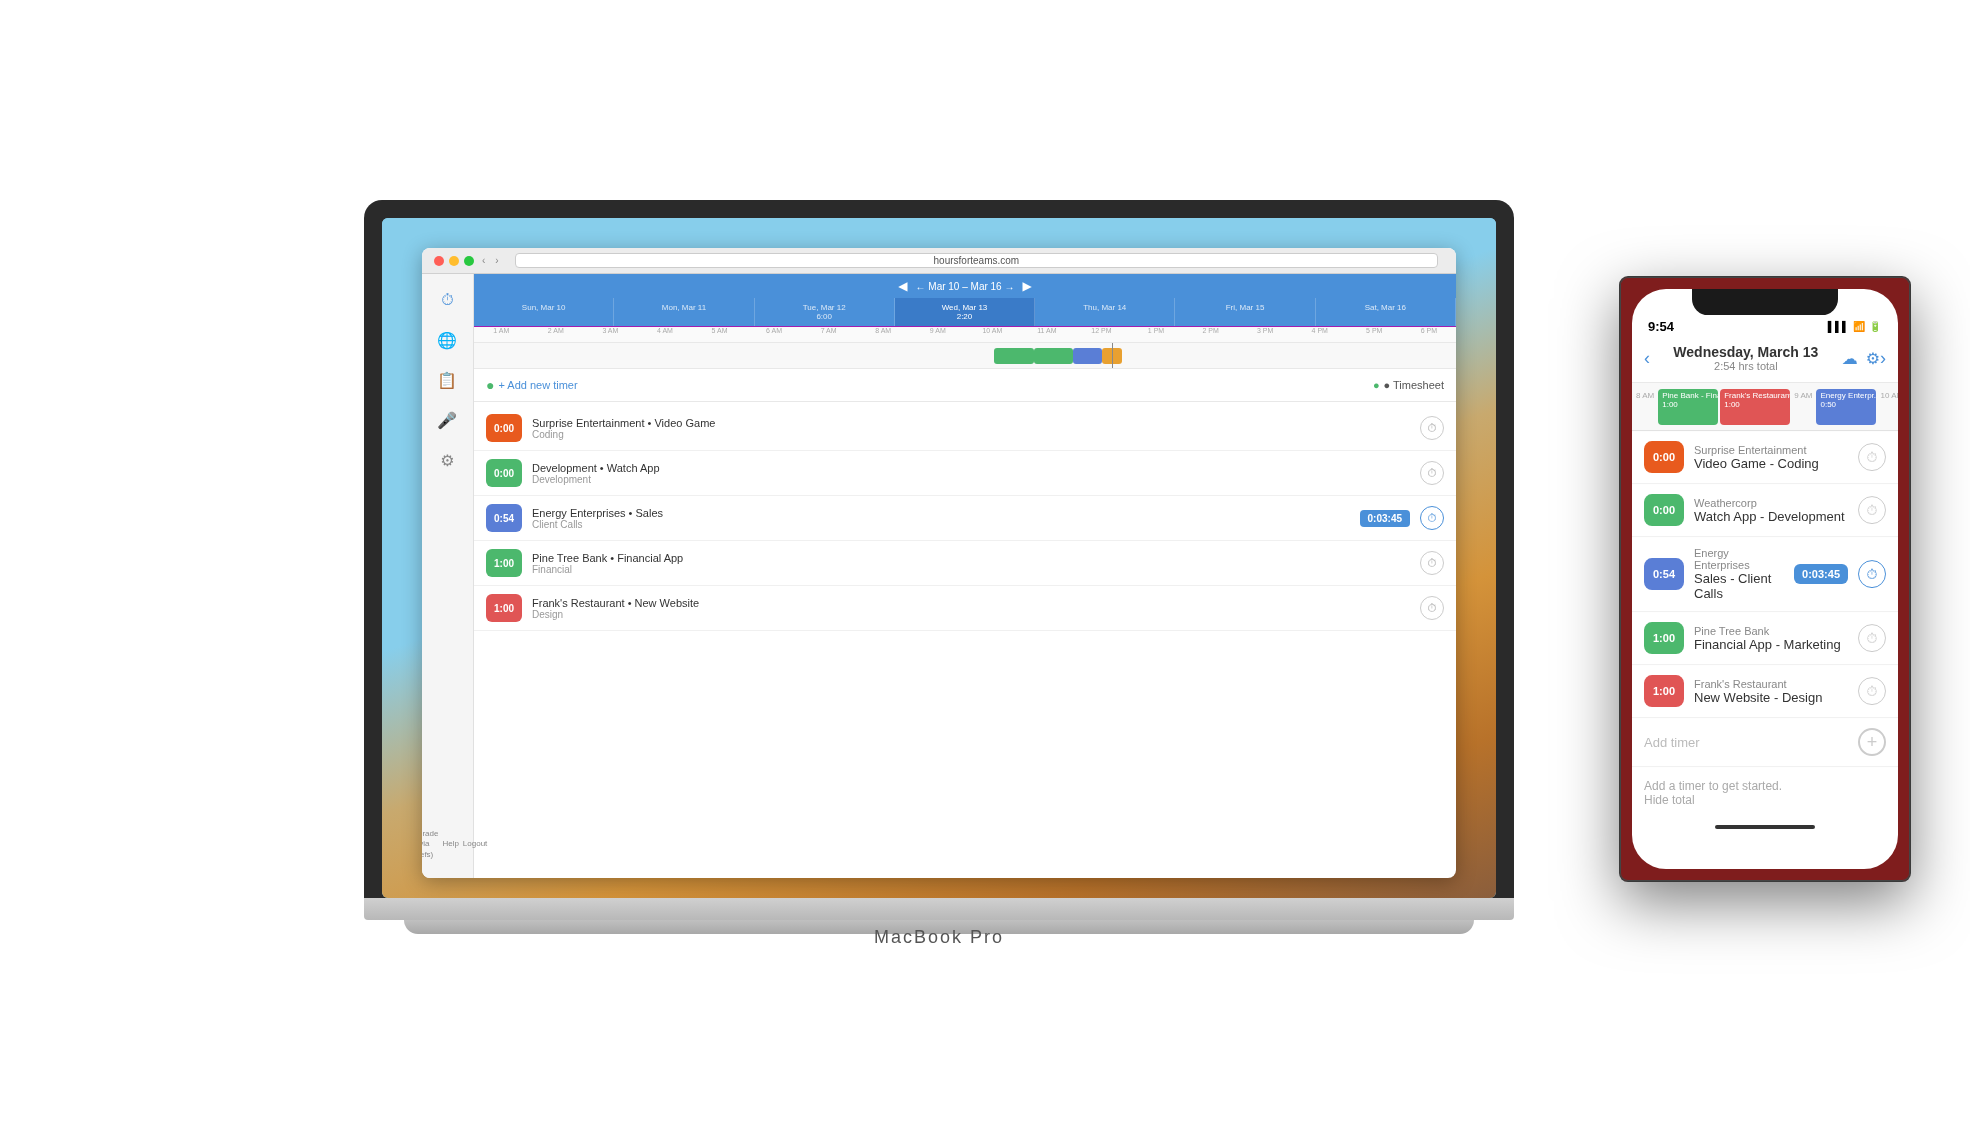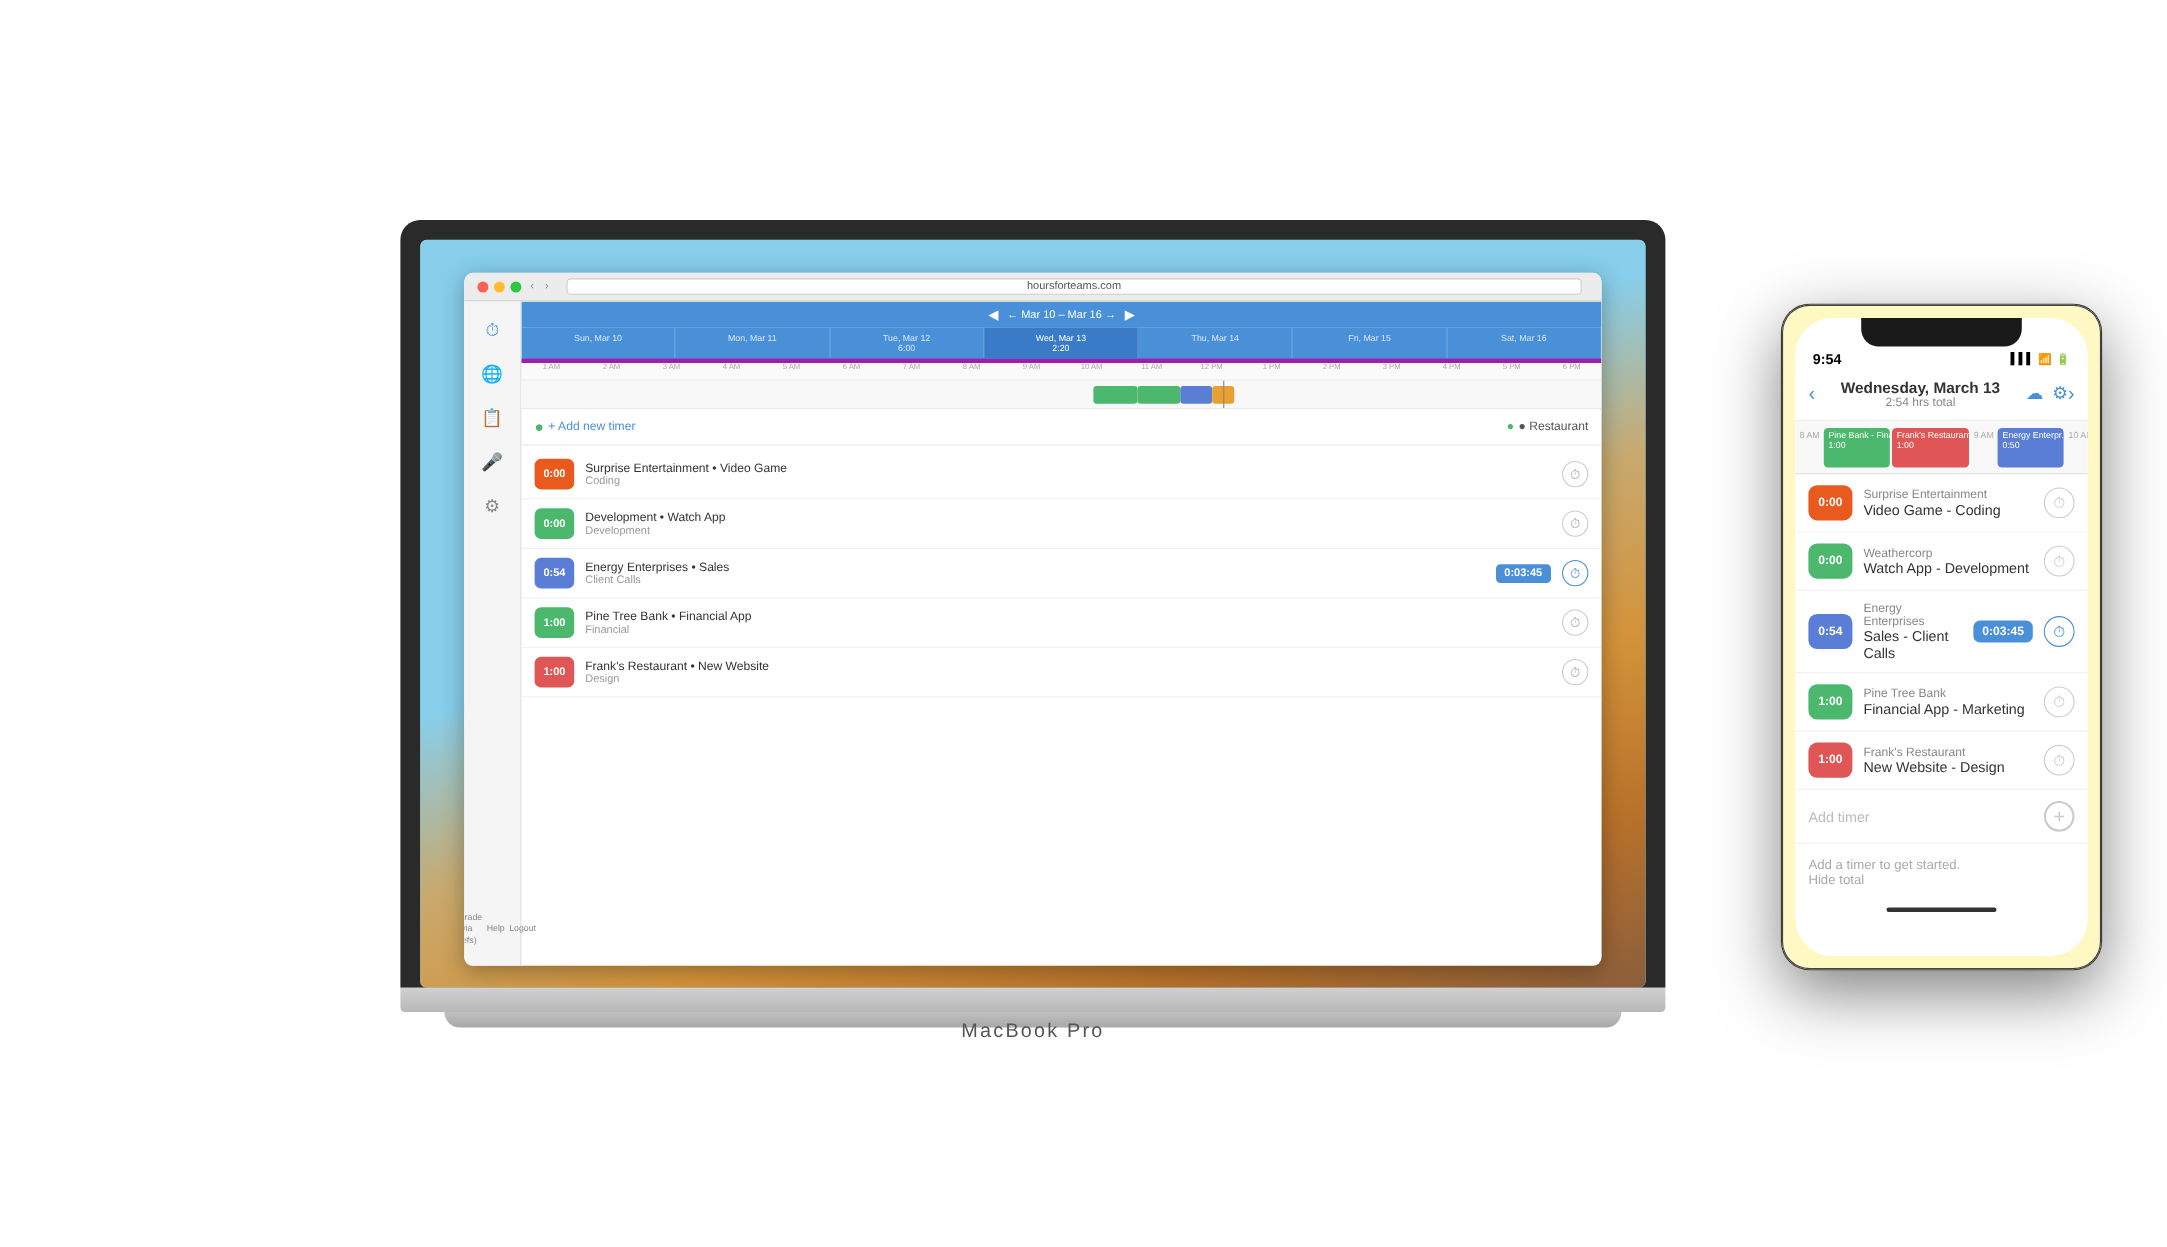--- a/index.html
+++ b/index.html
@@ -213,21 +213,21 @@
     .week-nav-arrow {
       color: white;
       font-size: 12px;
       cursor: pointer;
     }
 
     
     .day-tabs {
       display: flex;
       background: #4a90d9;
-      border-bottom: 4px solid #a21caf;
+      border-bottom: 1px solid #a21caf;
     }
 
     .day-tab {
       flex: 1;
       text-align: center;
       padding: 5px 2px;
       font-size: 9px;
       color: rgba(255,255,255,0.8);
       cursor: pointer;
       border-right: 1px solid rgba(255,255,255,0.2);
@@ -374,22 +374,22 @@
     
     .iphone {
       position: absolute;
       right: 60px;
       top: 50%;
       transform: translateY(-48%);
       width: 290px;
     }
 
     .iphone-shell {
-      background: #fef9c3;
-      border-radius: 25px;
+      background: #7f1d1d;
+      border-radius: 8px;
       padding: 12px;
       box-shadow: 0 0 0 1px #3a3a3a, 0 20px 60px rgba(0,0,0,0.5), inset 0 0 0 1px #444;
     }
 
     .iphone-screen {
       background: #fff;
       border-radius: 34px;
       overflow: hidden;
       position: relative;
       min-height: 580px;
@@ -711,21 +711,21 @@
                 </div>
               </div>
 
               <div class="toolbar">
                 <button class="add-timer-btn">
                   <span style="color:#4cb86d;font-size:14px">●</span>
                   <span>+ Add new timer</span>
                 </button>
                 <button class="timesheet-btn">
                   <span style="color:#4cb86d">●</span>
-                  <span>● Restaurant</span>
+                  <span>● Timesheet</span>
                 </button>
               </div>
 
               <div class="timer-list">
 
                 <div class="timer-row">
                   <div class="timer-badge" style="background:#e85a1e">0:00</div>
                   <div class="timer-info">
                     <div class="timer-title">Surprise Entertainment • Video Game</div>
                     <div class="timer-subtitle">Coding</div>

